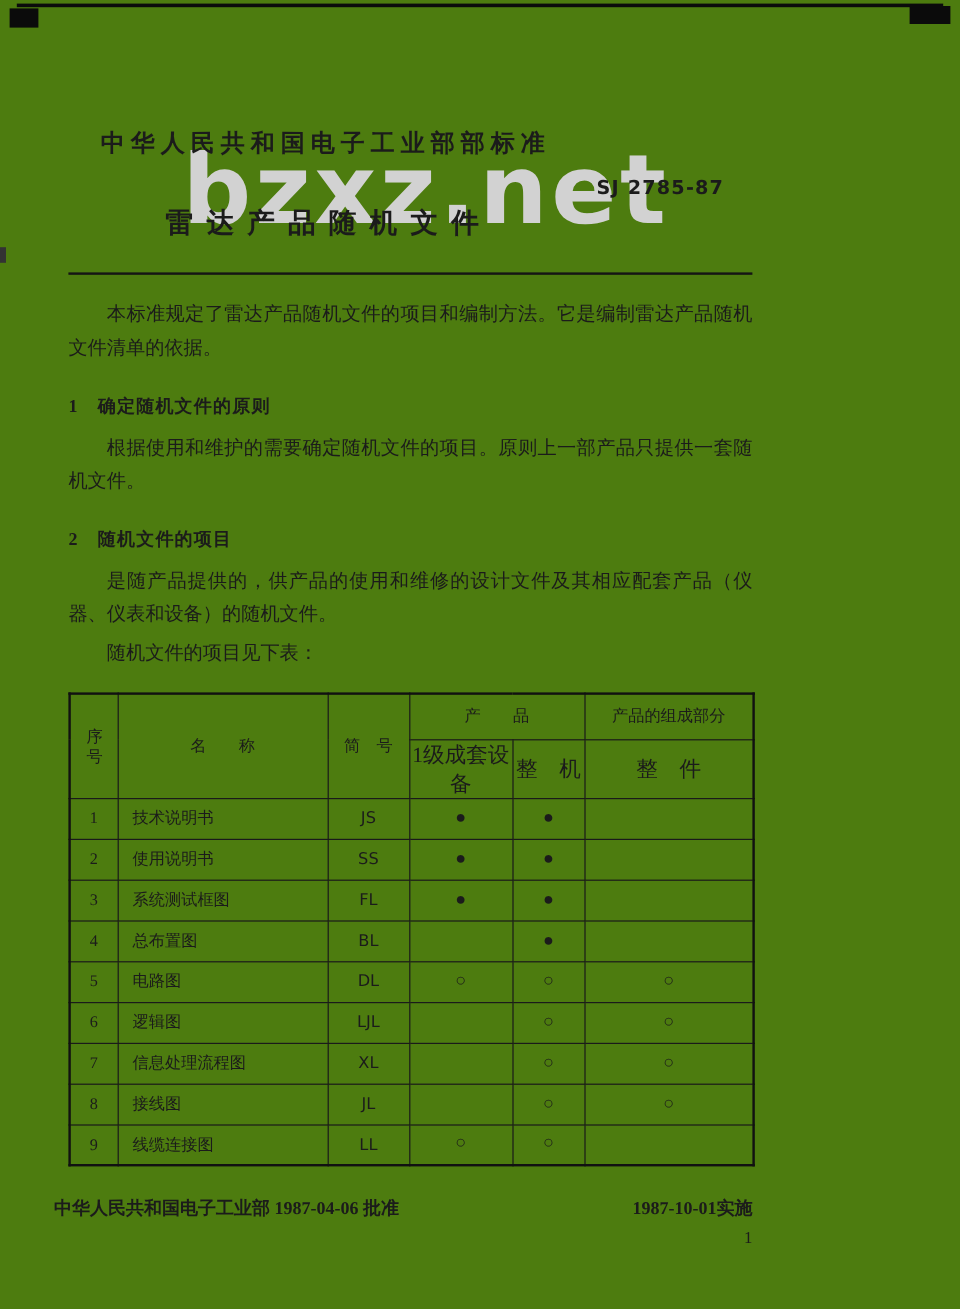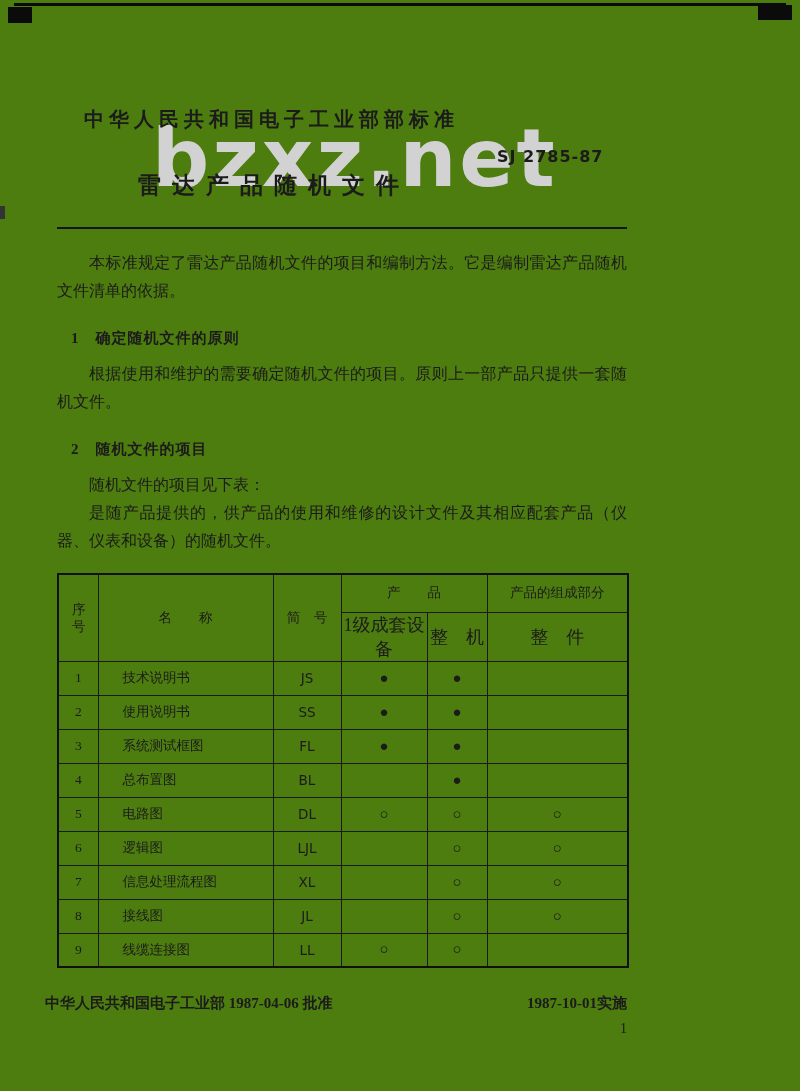--- a/index.html
+++ b/index.html
@@ -24,32 +24,32 @@
   .hdr { position:relative; height:245px; z-index:1; }
   .org-line { position:absolute; left:84px; top:106px; font-size:20px; font-weight:bold; letter-spacing:5px; }
   .std-no { position:absolute; left:497px; top:147px; font-size:16px; font-weight:bold;
             font-family:"DejaVu Sans","Liberation Sans",sans-serif; letter-spacing:1px; }
   .doc-title { position:absolute; left:138px; top:170px; font-size:23px; font-weight:bold; letter-spacing:11px; }
   .title-rule { position:absolute; left:57px; top:227px; width:570px; height:2px; background:#151515; }
 
   .content { position:relative; z-index:1; width:570px; margin-left:57px; }
   .para { font-size:16px; line-height:28px; text-indent:2em; text-align:justify; }
   .para-intro { margin-top:4px; }
-  h2.section { font-size:15px; font-weight:bold; margin-top:24px; margin-bottom:12px; letter-spacing:1px;margin-left:14px; }
+  h2.section { font-size:15px; font-weight:bold; margin-top:24px; margin-bottom:12px; letter-spacing:1px; }
   .table-intro { margin-top:4px; }
 
   table.doc-table { border-collapse:collapse; table-layout:fixed; width:570px; margin-top:18px;
                     border:2px solid #111; }
   .doc-table th, .doc-table td { border:1.5px solid #1a1a1a; vertical-align:middle;
                                  text-align:center; font-weight:normal; font-size:13.5px; color:#1b1b1b; }
   .doc-table thead tr.h1 th { height:38px; }
   .doc-table thead tr.h2 th { height:30px; font-size:18px; }
   .doc-table tbody td { height:34px; }
   th.th-no { word-break:break-all; padding:16px 13px; line-height:17px; }
-  td.cell-name { text-align:left; padding-left:24px; }
+  td.cell-name { text-align:left; padding-left:12px; }
   td.sym { font-size:15px; }
   .code-cell { font-family:"DejaVu Sans","Liberation Sans",sans-serif; font-size:12.5px; }
 
   .page-footer { width:582px; margin:26px 0 0 45px; display:flex; justify-content:space-between;
                  font-size:15px; font-weight:bold; position:relative; z-index:1; }
   .page-no { width:627px; text-align:right; margin-top:8px; font-size:14px; position:relative; z-index:1; }
 </style>
 </head>
 <body>
 
@@ -69,22 +69,22 @@
     <div class="title-rule"></div>
   </div>
 
   <div class="content">
     <p class="para para-intro">本标准规定了雷达产品随机文件的项目和编制方法。它是编制雷达产品随机文件清单的依据。</p>
 
     <h2 class="section">1　确定随机文件的原则</h2>
     <p class="para">根据使用和维护的需要确定随机文件的项目。原则上一部产品只提供一套随机文件。</p>
 
     <h2 class="section">2　随机文件的项目</h2>
+    <p class="para">是随产品提供的，供产品的使用和维修的设计文件及其相应配套产品（仪器、仪表和设备）的随机文件。</p>
     <p class="para table-intro">随机文件的项目见下表：</p>
-    <p class="para">是随产品提供的，供产品的使用和维修的设计文件及其相应配套产品（仪器、仪表和设备）的随机文件。</p>
 
     <table class="doc-table">
       <colgroup>
         <col style="width:40px">
           <col style="width:175px">
           <col style="width:68px">
         <col style="width:86px">
           <col style="width:60px">
           <col style="width:141px">
       </colgroup>

